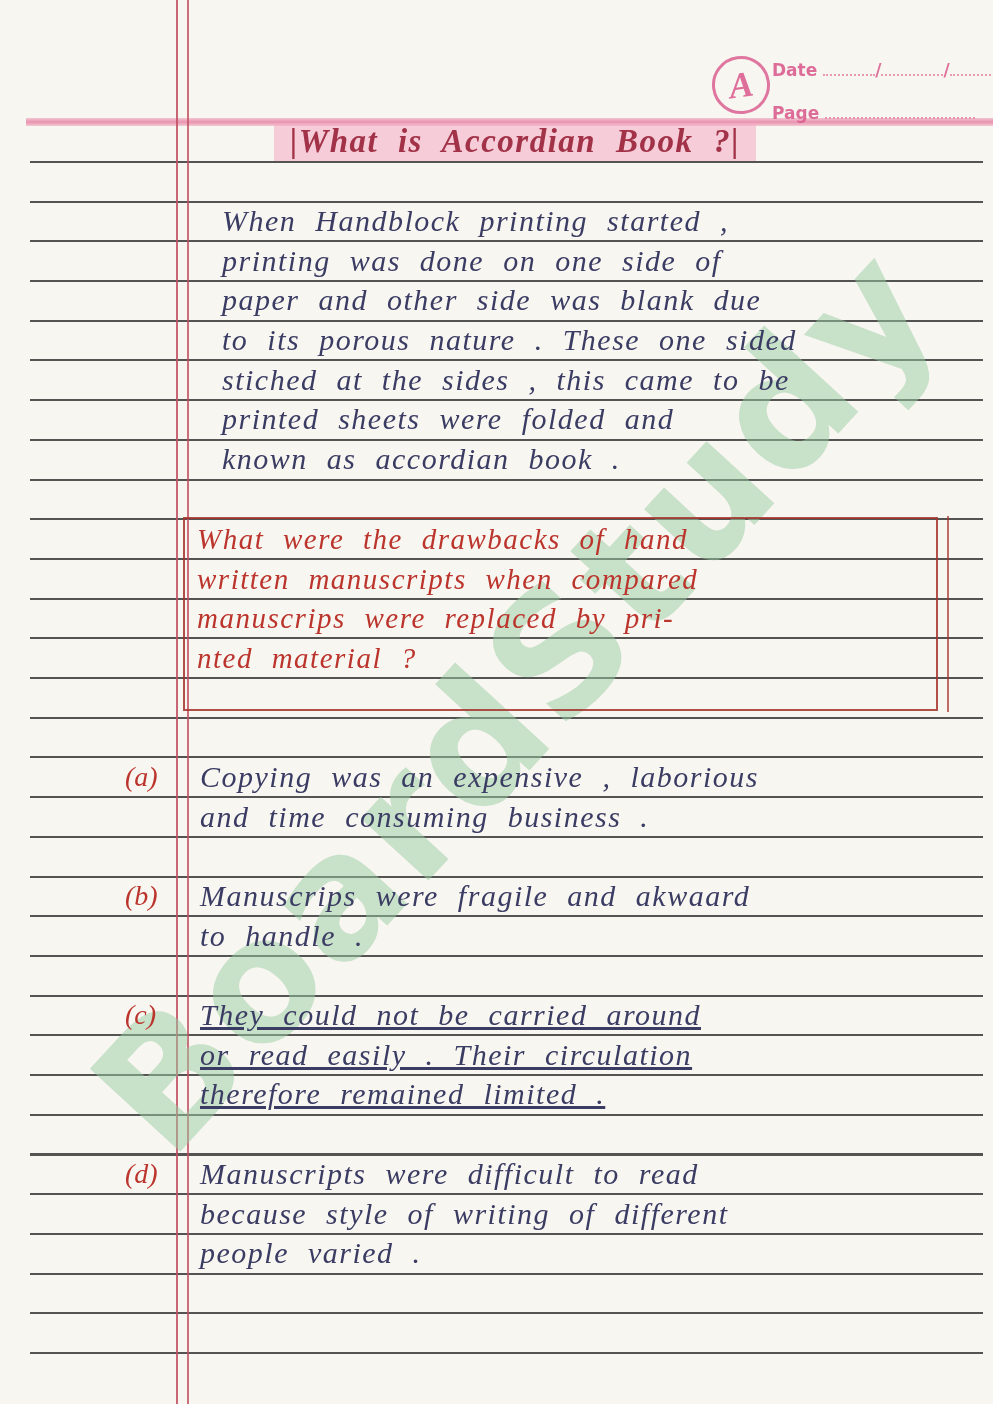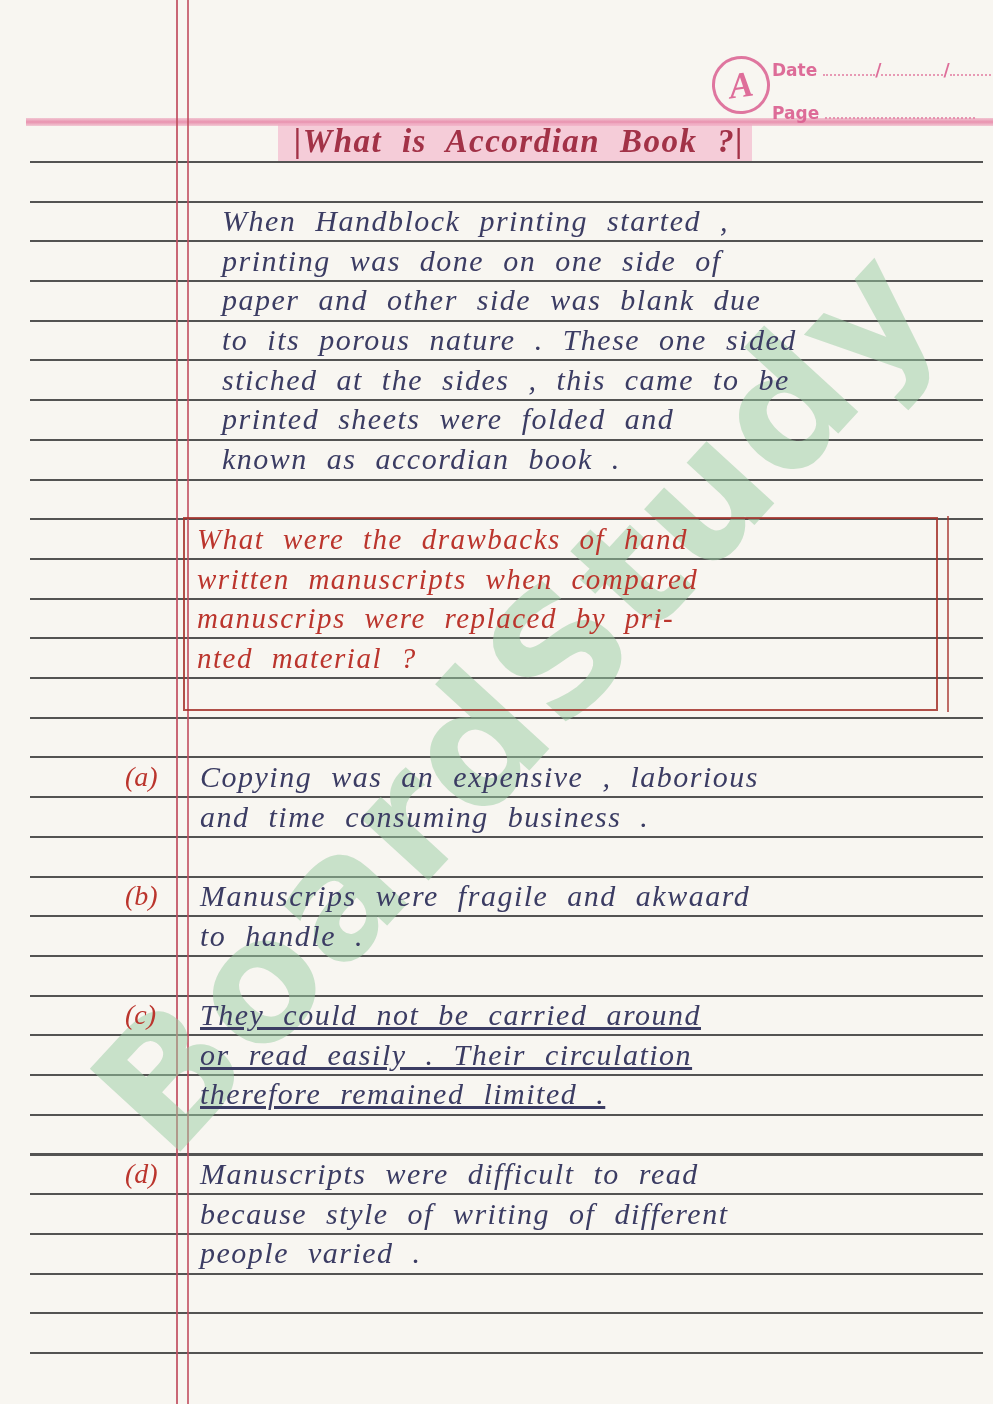--- a/index.html
+++ b/index.html
@@ -77,21 +77,21 @@
   .title-row{
     position:absolute;left:200px;top:123px;width:630px;height:38px;
     text-align:center;z-index:2;
   }
   .title-text{
     display:inline-block;
     font-style:italic;font-size:33px;font-weight:bold;
     letter-spacing:2px;word-spacing:9px;
     color:var(--title-red);
     background:rgba(242,169,194,.55);
-    padding:1px 8px 3px 16px;line-height:34px;
+    padding:1px 16px 3px 16px;line-height:34px;
   }
   
   .hand{font-style:italic;letter-spacing:1.5px;word-spacing:10px;}
   .row{height:39.7px;line-height:40px;font-size:30px;white-space:nowrap;}
   .blue{color:var(--ink-blue);}
   .red{color:var(--ink-red);}
   .para{position:absolute;left:193px;top:201px;z-index:2;margin-left:29px;}
   
   .q-box{
     position:absolute;left:183px;top:517px;width:755px;height:194px;

